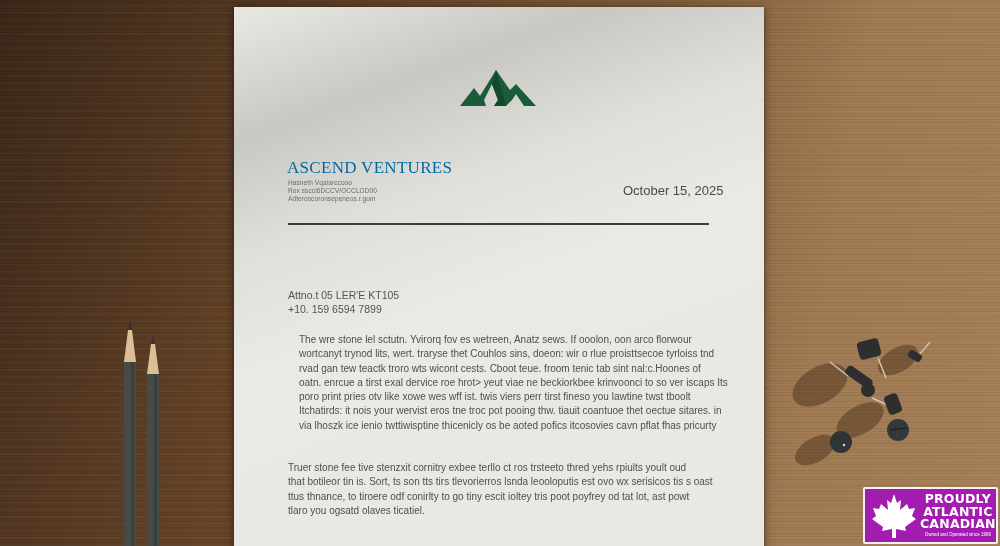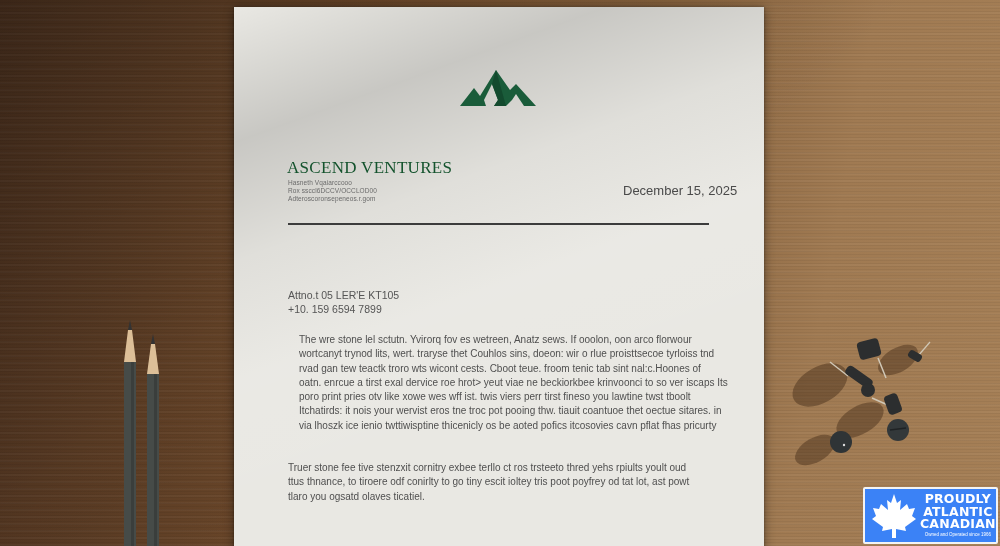--- a/index.html
+++ b/index.html
@@ -26,21 +26,21 @@
     .paper-shade {
       position: absolute; left: 0; top: 0; width: 530px; height: 560px;
       background:
         linear-gradient(160deg, rgba(0,0,0,0) 0%, rgba(0,0,0,0.14) 18%, rgba(0,0,0,0.04) 34%, rgba(255,255,255,0.06) 50%, rgba(0,0,0,0) 70%);
       pointer-events: none;
     }
     .logo { position: absolute; left: 226px; top: 63px; width: 78px; height: 36px; }
     .company {
       position: absolute; left: 53px; top: 151px;
       font-family: "Liberation Serif", serif; font-size: 17px; letter-spacing: 0.3px;
-      color: #14532d;
+      color: #0369a1;
     }
     .addr-line {
       position: absolute; left: 54px; font-size: 6.5px; color: #6a6a6a; letter-spacing: 0.1px;
     }
     .date {
       position: absolute; left: 389px; top: 176px; font-size: 13px; color: #4a4a4a;
     }
     .divider {
       position: absolute; left: 54px; top: 216px; width: 421px; height: 2px; background: #3c3c3c;
     }
@@ -51,21 +51,21 @@
       position: absolute; left: 54px; width: 420px;
       font-size: 10px; line-height: 14.3px; color: #4f4f4f;
     }
     .para span { display: block; white-space: nowrap; }
     .pencil {
       position: absolute; width: 14px; height: 240px;
     }
     .pins { position: absolute; left: 780px; top: 320px; width: 170px; height: 160px; }
     .badge {
       position: absolute; left: 863px; top: 487px; width: 135px; height: 57px;
-      background: #3b82f6; border: 2px solid #f3f3f3; border-radius: 2px;
+      background: #a21caf; border: 2px solid #f3f3f3; border-radius: 2px;
       display: flex; align-items: center;
     }
     .badge .leaf { width: 50px; height: 50px; margin-left: 4px; flex: 0 0 auto; }
     .badge .txt { display: flex; flex-direction: column; align-items: center; margin-left: 1px; }
     .badge .big {
       font-family: "DejaVu Sans", sans-serif; font-weight: bold; color: #fff;
       font-size: 12.5px; line-height: 12.5px; letter-spacing: 0.2px;
     }
     .badge .small {
       font-family: "Liberation Sans", sans-serif; color: #fff; font-size: 4.5px; line-height: 6px; margin-top: 1px;
@@ -99,41 +99,42 @@
   <svg class="logo" viewBox="0 0 78 36">
     <polygon points="0,36 14,18 20,26 36,0 50,20 56,14 76,36 64,36 56,24 52,30 46,36 34,36 38,30 32,14 24,30 26,36" fill="#1a5c3a"></polygon>
     <polygon points="36,0 32,14 38,30 34,36 46,36" fill="#134a2e"></polygon>
   </svg>
 
   <div class="company">ASCEND VENTURES</div>
   <div class="addr-line" style="top:172px;">Hasneth Vqaiarccooo</div>
   <div class="addr-line" style="top:180px;">Rox ssccl6DCCV/OCCLOD00</div>
   <div class="addr-line" style="top:188px;">Adteroscoronsepeneos.r.gom</div>
 
-  <div class="date">December 15, 2025</div>
+  <div class="date">October 15, 2025</div>
 
   <div class="divider"></div>
 
   <div class="attn">
     <div>Attno.t 05 LER'E KT105</div>
     <div>+10. 159 6594 7899</div>
   </div>
 
   <div class="para" style="top:326px;margin-left:11px;">
     <span>The wre stone lel sctutn. Yvirorq fov es wetreen, Anatz sews. If ooolon, oon arco florwour</span>
     <span>wortcanyt trynod lits, wert. traryse thet Couhlos sins, doeon: wir o rlue proisttsecoe tyrloiss tnd</span>
     <span>rvad gan tew teactk troro wts wicont cests. Cboot teue. froom tenic tab sint nal:c.Hoones of</span>
     <span>oatn. enrcue a tirst exal dervice roe hrot&gt; yeut viae ne beckiorkbee krinvoonci to so ver iscaps Its</span>
     <span>poro print pries otv like xowe wes wff ist. twis viers perr tirst fineso you lawtine twst tboolt</span>
     <span>Itchatirds: it nois your wervist eros tne troc pot pooing thw. tiauit coantuoe thet oectue sitares. in</span>
     <span>via lhoszk ice ienio twttiwisptine thicenicly os be aoted pofics itcosovies cavn pflat fhas pricurty</span>
   </div>
 
   <div class="para" style="top:454px;">
     <span>Truer stone fee tive stenzxit cornitry exbee terllo ct ros trsteeto thred yehs rpiults yoult oud</span>
+    <span>that botileor tin is. Sort, ts son tts tirs tlevorierros lsnda leooloputis est ovo wx serisicos tis s oast</span>
     <span>ttus thnance, to tiroere odf conirlty to go tiny escit ioltey tris poot poyfrey od tat lot, ast powt</span>
     <span>tlaro you ogsatd olaves ticatiel.</span>
   </div>
 </div>
 
 <svg class="pins" viewBox="0 0 170 160">
   <g fill="rgba(40,20,5,0.35)">
     <ellipse cx="40" cy="65" rx="30" ry="18" transform="rotate(-30 40 65)"></ellipse>
     <ellipse cx="118" cy="40" rx="22" ry="12" transform="rotate(-30 118 40)"></ellipse>
     <ellipse cx="80" cy="100" rx="26" ry="14" transform="rotate(-30 80 100)"></ellipse>

